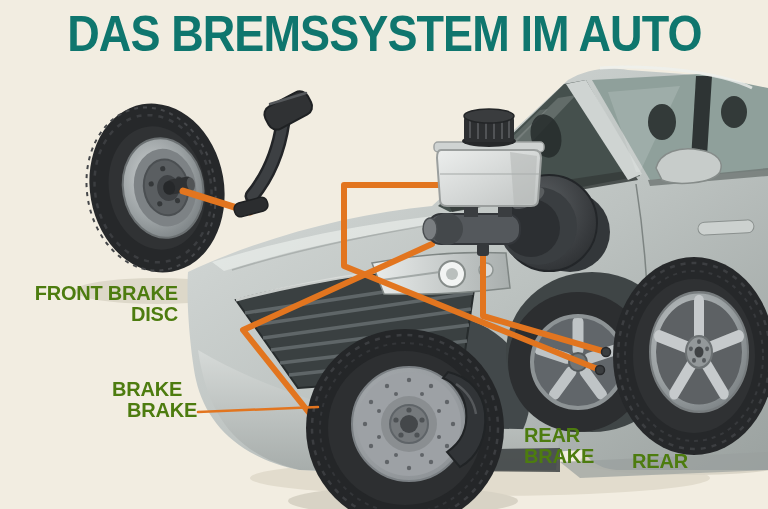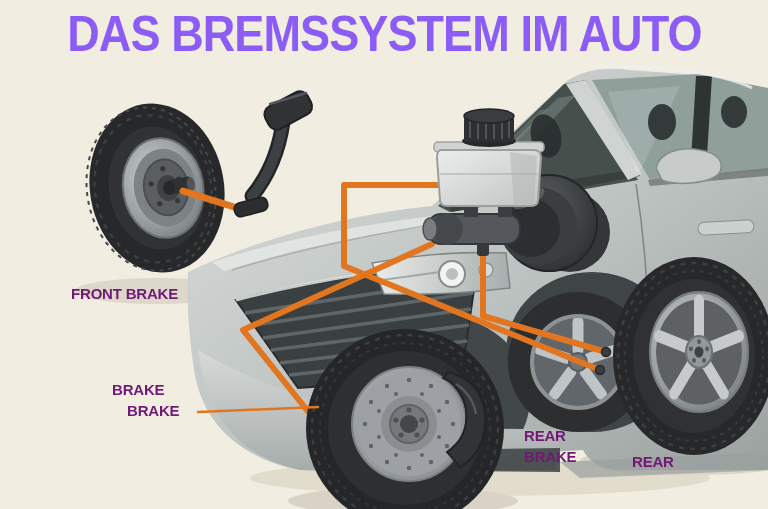--- a/index.html
+++ b/index.html
@@ -3,27 +3,27 @@
 <meta charset="utf-8">
 <style>
   html,body{margin:0;padding:0;background:#e8e4da;}
   .stage{
     position:relative;width:768px;height:509px;overflow:hidden;
     background:#f2ede1;font-family:"Liberation Sans",sans-serif;
   }
   .stage svg{position:absolute;left:0;top:0;}
   .title{
     position:absolute;top:8px;left:0;right:0;text-align:center;
-    font-weight:bold;font-size:50px;line-height:52px;color:#8b5cf6;
+    font-weight:bold;font-size:50px;line-height:52px;color:#0f766e;
     letter-spacing:-1px;white-space:nowrap;
   }
   .title>span{display:inline-block;transform:scaleX(.9);}
   .label{
-    position:absolute;font-weight:bold;font-size:15px;line-height:21px;
-    color:#701a75;letter-spacing:-.2px;white-space:nowrap;
+    position:absolute;font-weight:bold;font-size:20px;line-height:21px;
+    color:#4d7c0f;letter-spacing:-.2px;white-space:nowrap;
   }
   .label span{display:block;}
   .lab-right{text-align:right;}
   .indent2 span:nth-child(2){margin-left:15px;}
 </style>
 </head>
 <body>
 
 <div class="stage">
 
@@ -280,20 +280,21 @@
 
   <path d="M198,412 L318,407" stroke="#e2751f" stroke-width="2.5" stroke-linecap="round"></path>
 </svg>
 
 <div class="title">
   <span>DAS BREMSSYSTEM IM AUTO</span>
 </div>
 
 <div class="label lab-right" style="right:590px;top:283px;">
   <span>FRONT BRAKE</span>
+  <span>DISC</span>
 </div>
 
 <div class="label indent2" style="left:112px;top:379px;">
   <span>BRAKE</span>
   <span>BRAKE</span>
 </div>
 
 <div class="label" style="left:524px;top:425px;">
   <span>REAR</span>
   <span>BRAKE</span>

